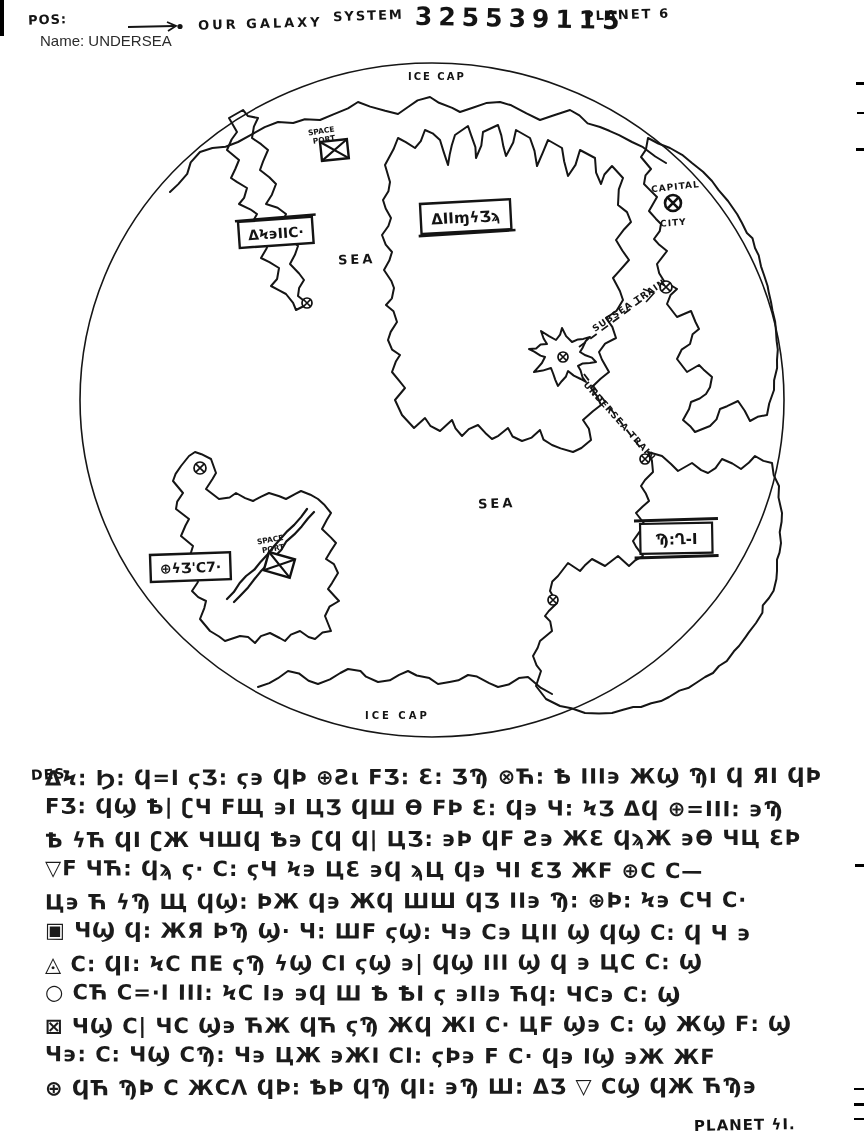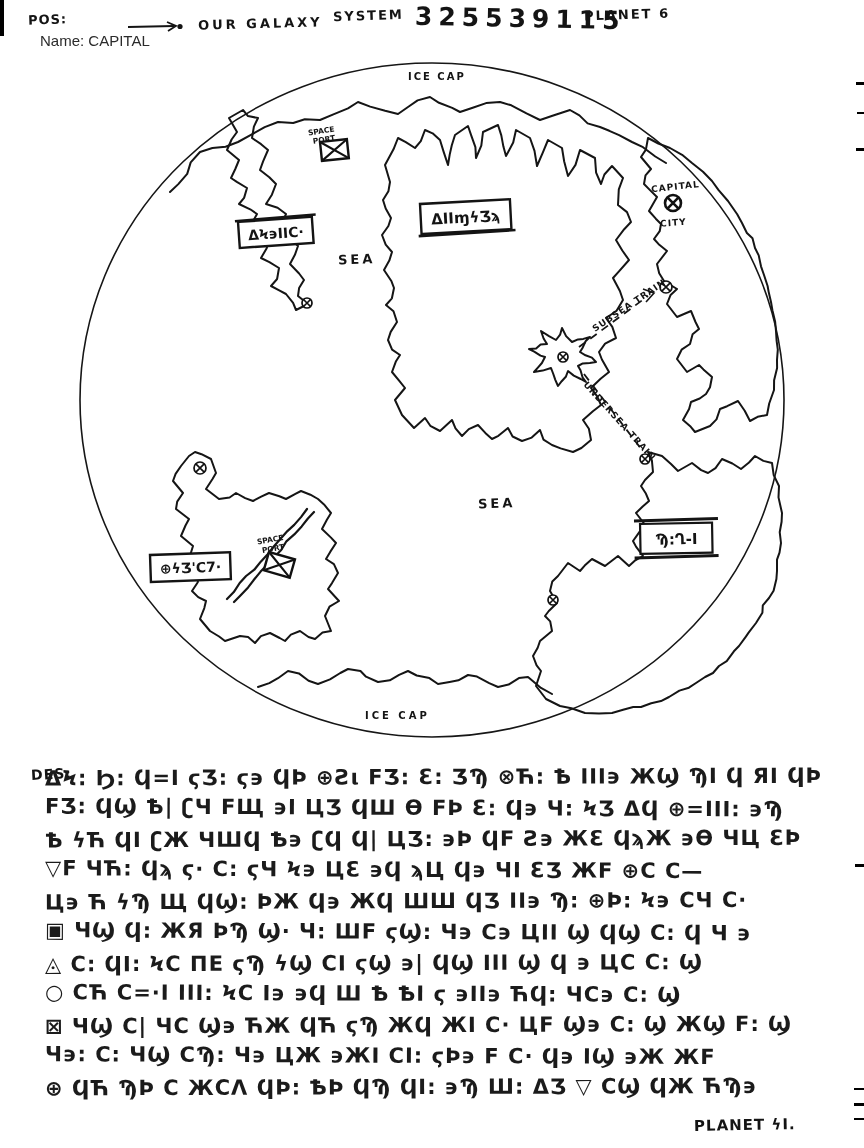--- a/index.html
+++ b/index.html
@@ -25,21 +25,21 @@
 </style>
 </head>
 <body>
 
 <div id="hdr">
   <div id="pos-label" class="hw">POS:</div>
   <div id="galaxy-label" class="hw">OUR GALAXY</div>
   <div id="system-label" class="hw">SYSTEM</div>
   <div id="system-number" class="hw">325539115</div>
   <div id="planet-label" class="hw">PLANET 6</div>
-  <div id="name-label" class="typed">Name: CAPITAL</div>
+  <div id="name-label" class="typed">Name: UNDERSEA</div>
 </div>
 
 <svg id="map-svg" width="864" height="1148" viewBox="0 0 864 1148">
 
   <g stroke="#141414" fill="none" stroke-width="1.8">
     <path d="M128,27 L174,26"></path>
     <path d="M167,22 L176,26 L168,31"></path>
     <circle cx="180" cy="26.5" r="2.6" fill="#141414" stroke="none"></circle>
   </g>
 

